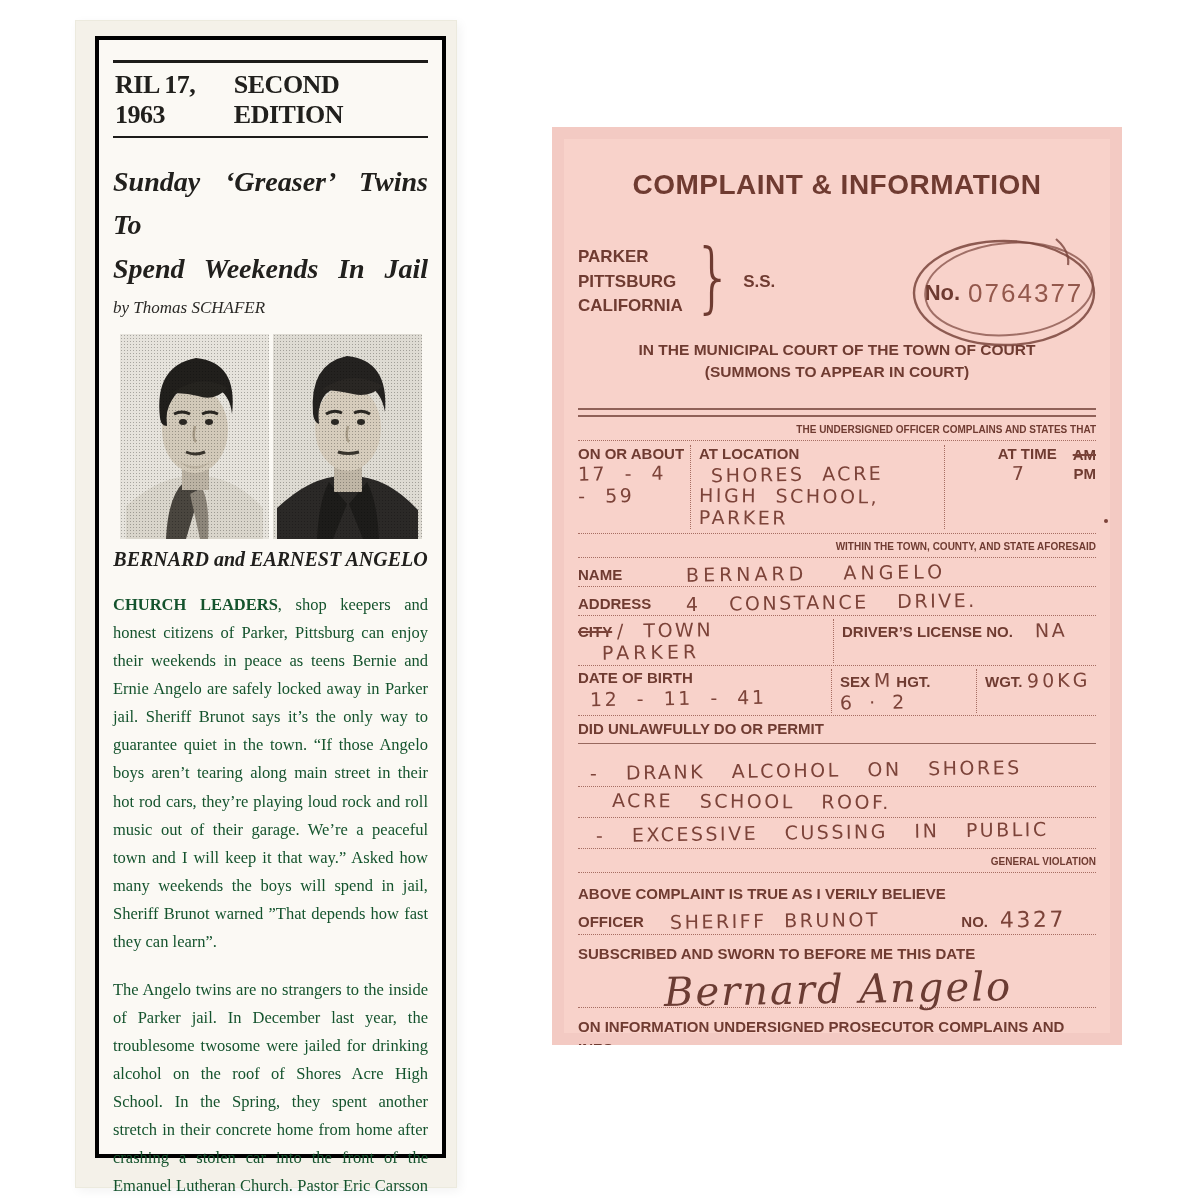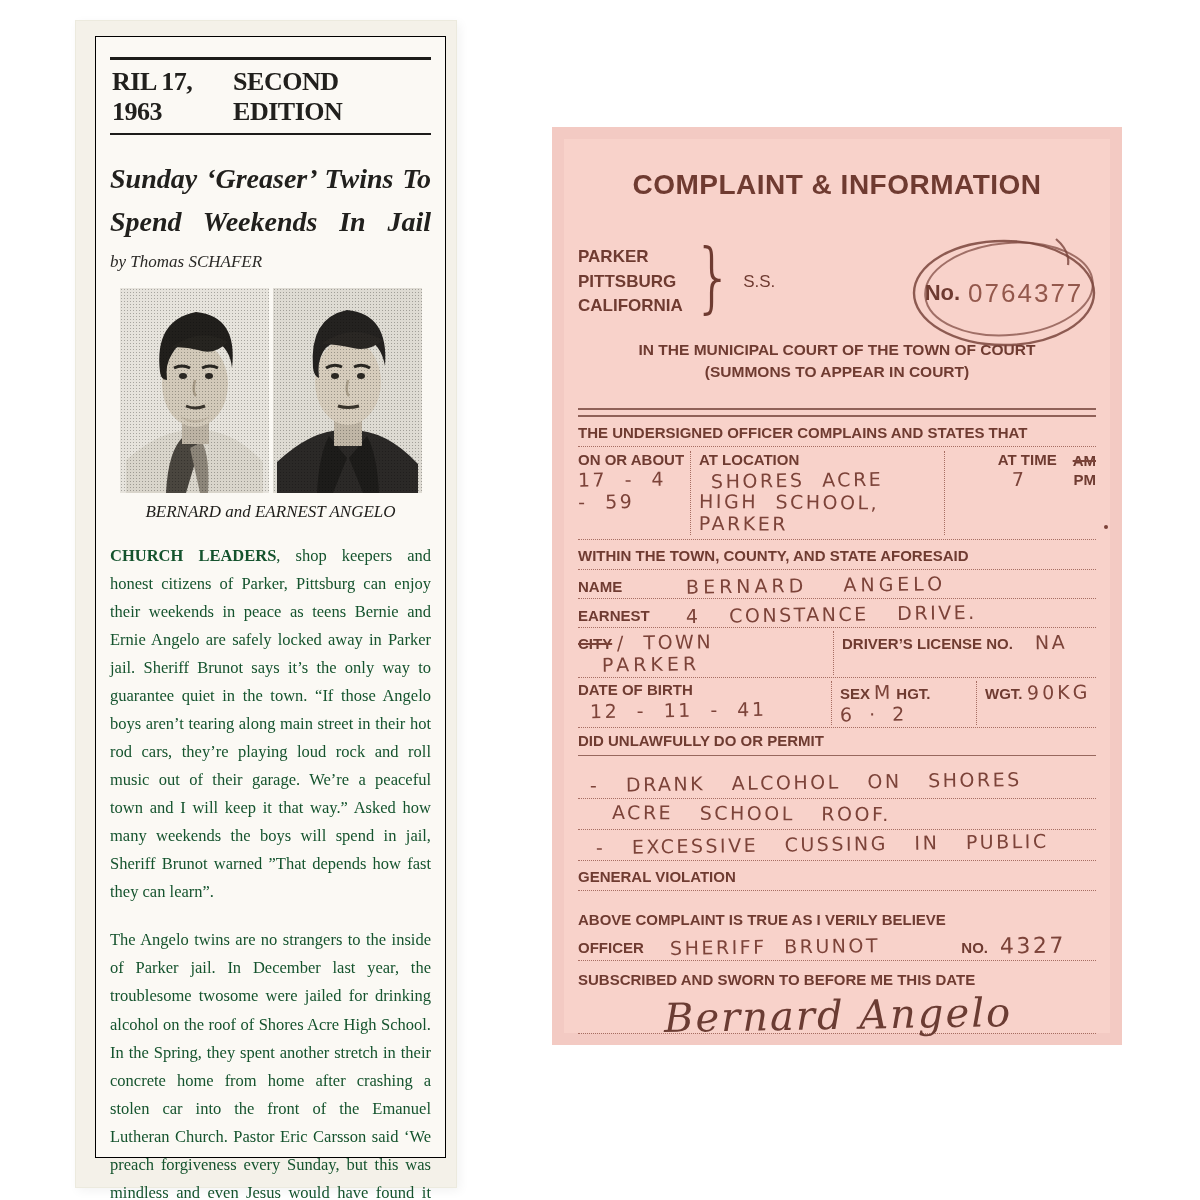--- a/index.html
+++ b/index.html
@@ -3,60 +3,60 @@
 <meta charset="utf-8">
 <style>
   html,body{margin:0;padding:0;background:#ffffff;}
   .canvas{position:relative;width:1200px;height:1200px;background:#ffffff;overflow:hidden;
           font-family:"Liberation Sans",sans-serif;}
 
   
   .newspaper{position:absolute;left:75px;top:20px;width:382px;height:1168px;
              background:#f4f1e9;box-shadow:0 0 0 1px #eceade inset, 3px 3px 10px rgba(0,0,0,.05);}
   .news-panel{position:absolute;left:20px;top:16px;right:11px;bottom:30px;
-              background:#fbf9f4;border:1px solid #000000;padding:20px 14px 0 14px;
+              background:#fbf9f4;border:4px solid #000000;padding:20px 14px 0 14px;
               font-family:"Liberation Serif",serif;color:#21201d;box-sizing:border-box;}
   .rule-black-3{border-top:3px solid #1d1c1a;margin:0;}
   .rule-black-2{border-top:2px solid #1d1c1a;margin:0;}
   .masthead{display:flex;justify-content:space-between;align-items:baseline;
             font-weight:bold;font-size:26px;letter-spacing:-0.5px;padding:7px 2px 6px 2px;}
   .headline{margin-top:22px;font-weight:bold;font-style:italic;font-size:28px;line-height:1.55;}
   .jline{text-align:justify;text-align-last:justify;}
   .byline{font-style:italic;font-size:17px;margin-top:8px;color:#2a2926;}
   .photos{display:flex;gap:4px;width:302px;margin:16px auto 0 auto;}
   .photo{position:relative;width:149px;height:205px;overflow:hidden;background:#e3e0da;}
   .photo svg{display:block;width:100%;height:100%;}
   .photo::after{content:"";position:absolute;inset:0;
      background-image:radial-gradient(rgba(25,23,20,.30) .8px,transparent 1px);
      background-size:3px 3px;mix-blend-mode:multiply;pointer-events:none;}
-  .caption{text-align:center;font-weight:normal;font-style:italic;font-size:17px;margin-top:9px;}
+  .caption{text-align:center;font-weight:bold;font-style:italic;font-size:20px;margin-top:9px;}
   .bodytext{font-size:16.5px;line-height:1.70;text-align:justify;hyphens:auto;margin-top:20px;color:#14532d;}
   .bodytext .lead{font-weight:bold;}
 
   
   :root{--ink:#6f3b31;--hw:#7c4339;--dot:rgba(146,85,72,.8);}
   .form-sheet{position:absolute;left:552px;top:127px;width:570px;height:918px;
               background:#f8d2ca;box-shadow:0 0 0 12px rgba(176,92,78,.06) inset;
               color:var(--ink);overflow:hidden;}
   .form-inner{position:relative;height:100%;padding:0 26px;box-sizing:border-box;}
   .f-title{margin-top:42px;text-align:center;font-weight:bold;font-size:28px;letter-spacing:.5px;}
   .stamp{position:absolute;right:22px;top:64px;width:192px;height:118px;}
   .stamp svg{position:absolute;inset:0;}
   .stamp-text{position:absolute;inset:0;display:flex;align-items:center;justify-content:center;gap:8px;padding-top:2px;}
   .no-label{font-weight:bold;font-size:22px;color:var(--ink);}
   .no-value{font-size:26px;letter-spacing:2px;color:#93584c;}
   .jurisdiction{display:flex;align-items:center;margin-top:44px;}
   .jur-lines{font-weight:bold;font-size:17px;line-height:1.45;}
   .brace{font-family:"DejaVu Sans",sans-serif;font-size:76px;font-weight:200;color:var(--ink);
          transform:scaleX(.85);margin:-10px 2px 0 6px;line-height:1;}
-  .ss{font-weight:normal;font-size:17px;margin-left:4px;}
+  .ss{font-weight:bold;font-size:17px;margin-left:4px;}
   .court-head{text-align:center;font-weight:bold;font-size:15.5px;line-height:1.45;margin-top:20px;}
   .rule-heavy{height:5px;border-top:2px solid rgba(110,59,49,.75);border-bottom:2px solid rgba(110,59,49,.75);margin-top:24px;}
   .dotted{border-bottom:1px dotted var(--dot);}
-  .center-bold{text-align:left;font-weight:bold;font-size:15px;padding:7px 0 5px 0;}
+  .center-bold{text-align:right;font-weight:bold;font-size:10px;padding:7px 0 5px 0;}
   .lab{font-weight:bold;font-size:15px;white-space:nowrap;}
   .hw{font-family:"DejaVu Sans",sans-serif;color:var(--hw);font-size:19px;
       letter-spacing:2.5px;word-spacing:9px;transform:rotate(-0.8deg);display:inline-block;}
   .row-dt{display:grid;grid-template-columns:112px 1fr 152px;padding-top:4px;padding-bottom:4px;}
   .cellb{border-left:1px dotted var(--dot);padding-left:8px;}
   .strike{text-decoration:line-through;text-decoration-color:var(--hw);text-decoration-thickness:2px;}
   .ampm{display:flex;flex-direction:column;align-items:flex-end;font-weight:bold;font-size:15px;line-height:1.3;position:relative;}
   .pen-dot{position:absolute;right:-12px;bottom:6px;width:4px;height:4px;border-radius:50%;background:var(--hw);}
   .frow{display:flex;align-items:baseline;padding:4px 0 2px 0;}
   .grid2{display:grid;grid-template-columns:255px 1fr;padding:3px 0 2px 0;}
@@ -196,21 +196,21 @@
       </div>
 
       <div class="center-bold dotted">WITHIN THE TOWN, COUNTY, AND STATE AFORESAID</div>
 
       <div class="frow dotted">
         <span class="lab" style="width:108px">NAME</span>
         <span class="hw" style="letter-spacing:4px;word-spacing:26px">BERNARD ANGELO</span>
       </div>
 
       <div class="frow dotted">
-        <span class="lab" style="width:108px">EARNEST</span>
+        <span class="lab" style="width:108px">ADDRESS</span>
         <span class="hw" style="word-spacing:20px">4 CONSTANCE DRIVE.</span>
       </div>
 
       <div class="grid2 dotted">
         <div>
           <span class="lab strike">CITY</span>
           <span class="hw">/ TOWN</span>
           <span class="hw" style="margin-left:24px;letter-spacing:4px">PARKER</span>
         </div>
         <div class="cellb">
@@ -247,21 +247,21 @@
       </div>
       <div class="vio dotted">
         <span class="hw" style="margin-left:34px;transform:rotate(.4deg)">ACRE SCHOOL ROOF.</span>
       </div>
       <div class="vio dotted">
         <span class="hw" style="margin-left:18px">- EXCESSIVE CUSSING IN PUBLIC</span>
       </div>
 
       <div class="center-bold dotted">GENERAL VIOLATION</div>
 
-      <div class="frow" style="margin-top:16px">
+      <div class="frow" style="margin-top:8px">
         <span class="lab">ABOVE COMPLAINT IS TRUE AS I VERILY BELIEVE</span>
       </div>
 
       <div class="off-row dotted">
         <span class="lab">OFFICER</span>
         <span class="hw" style="flex:1 1 auto;margin-left:14px">SHERIFF BRUNOT</span>
         <span class="lab">NO.</span>
         <span class="hw" style="margin-right:30px;font-size:22px">4327</span>
       </div>
 

